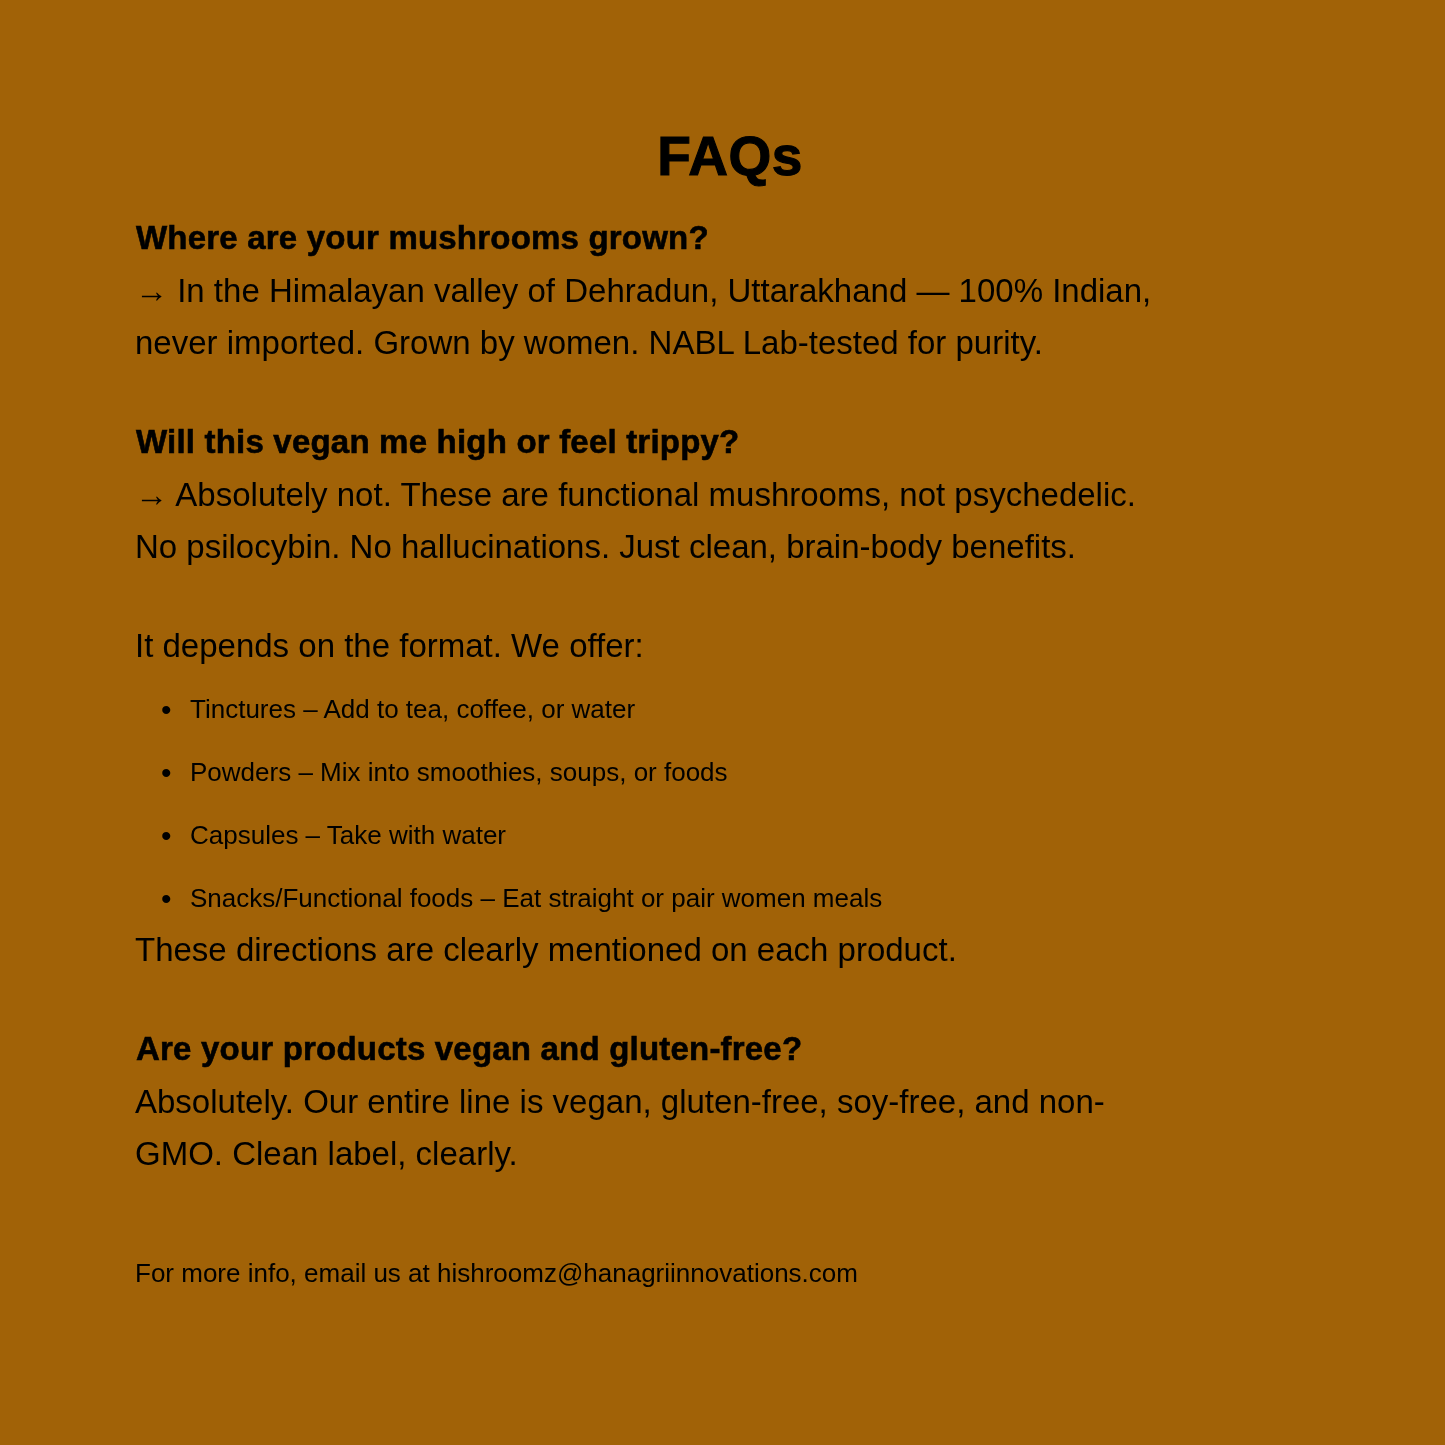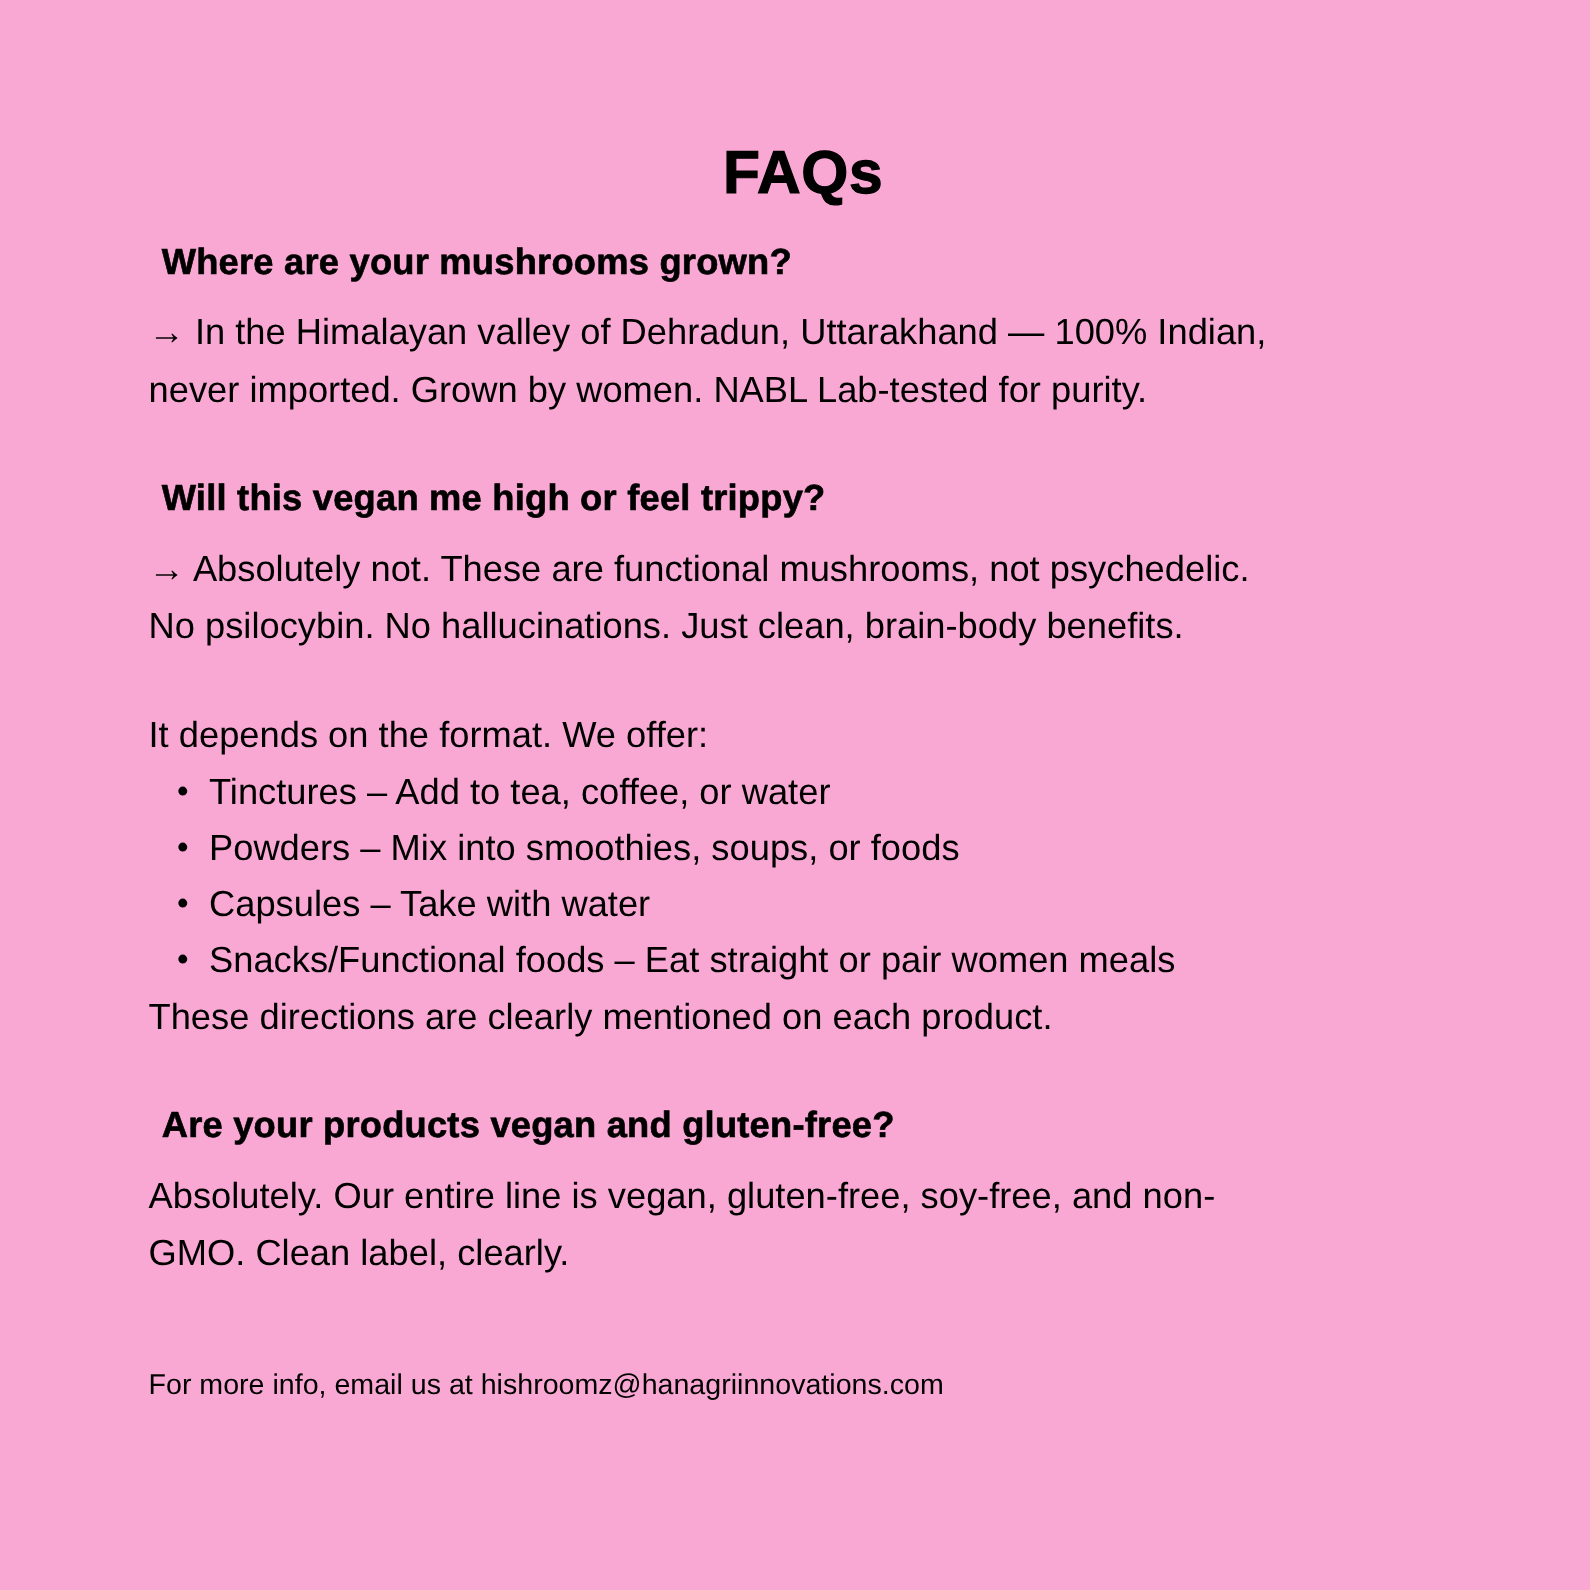--- a/index.html
+++ b/index.html
@@ -4,21 +4,21 @@
 <style>
   html, body {
     margin: 0;
     padding: 0;
     background: #ffffff;
   }
   .page {
     position: relative;
     width: 1445px;
     height: 1445px;
-    background: #f9a8d4;
+    background: #a16207;
     color: #000000;
     font-family: "Liberation Sans", sans-serif;
     overflow: hidden;
     box-sizing: border-box;
   }
   .content {
     padding: 126px 120px 0 135px;
   }
   .title {
     font-size: 55px;
@@ -29,41 +29,42 @@
     letter-spacing: 0.5px;
     -webkit-text-stroke: 1.1px #000000;
   }
   .section {
     margin: 0 0 47px 0;
   }
   .question {
     font-size: 33px;
     line-height: 52px;
     font-weight: 800;
-    margin: 12px;
+    margin: 1px;
     letter-spacing: 0.2px;
     -webkit-text-stroke: 0.6px #000000;
   }
   .answer, .intro, .outro {
     font-size: 33px;
     line-height: 52px;
     font-weight: 400;
     margin: 0;
     white-space: pre-line;
   }
   ul.bullets {
     list-style: none;
     margin: 0;
     padding: 0;
   }
   ul.bullets li {
     position: relative;
     padding-left: 55px;
-    font-size: 33px;
+    font-size: 26px;
     line-height: 51px;
+    margin-top: 12px;
   }
   ul.bullets li::before {
     content: "\2022";
     position: absolute;
     left: 26px;
     top: 0;
     font-size: 30px;
   }
   .footer-note {
     font-size: 26px;

